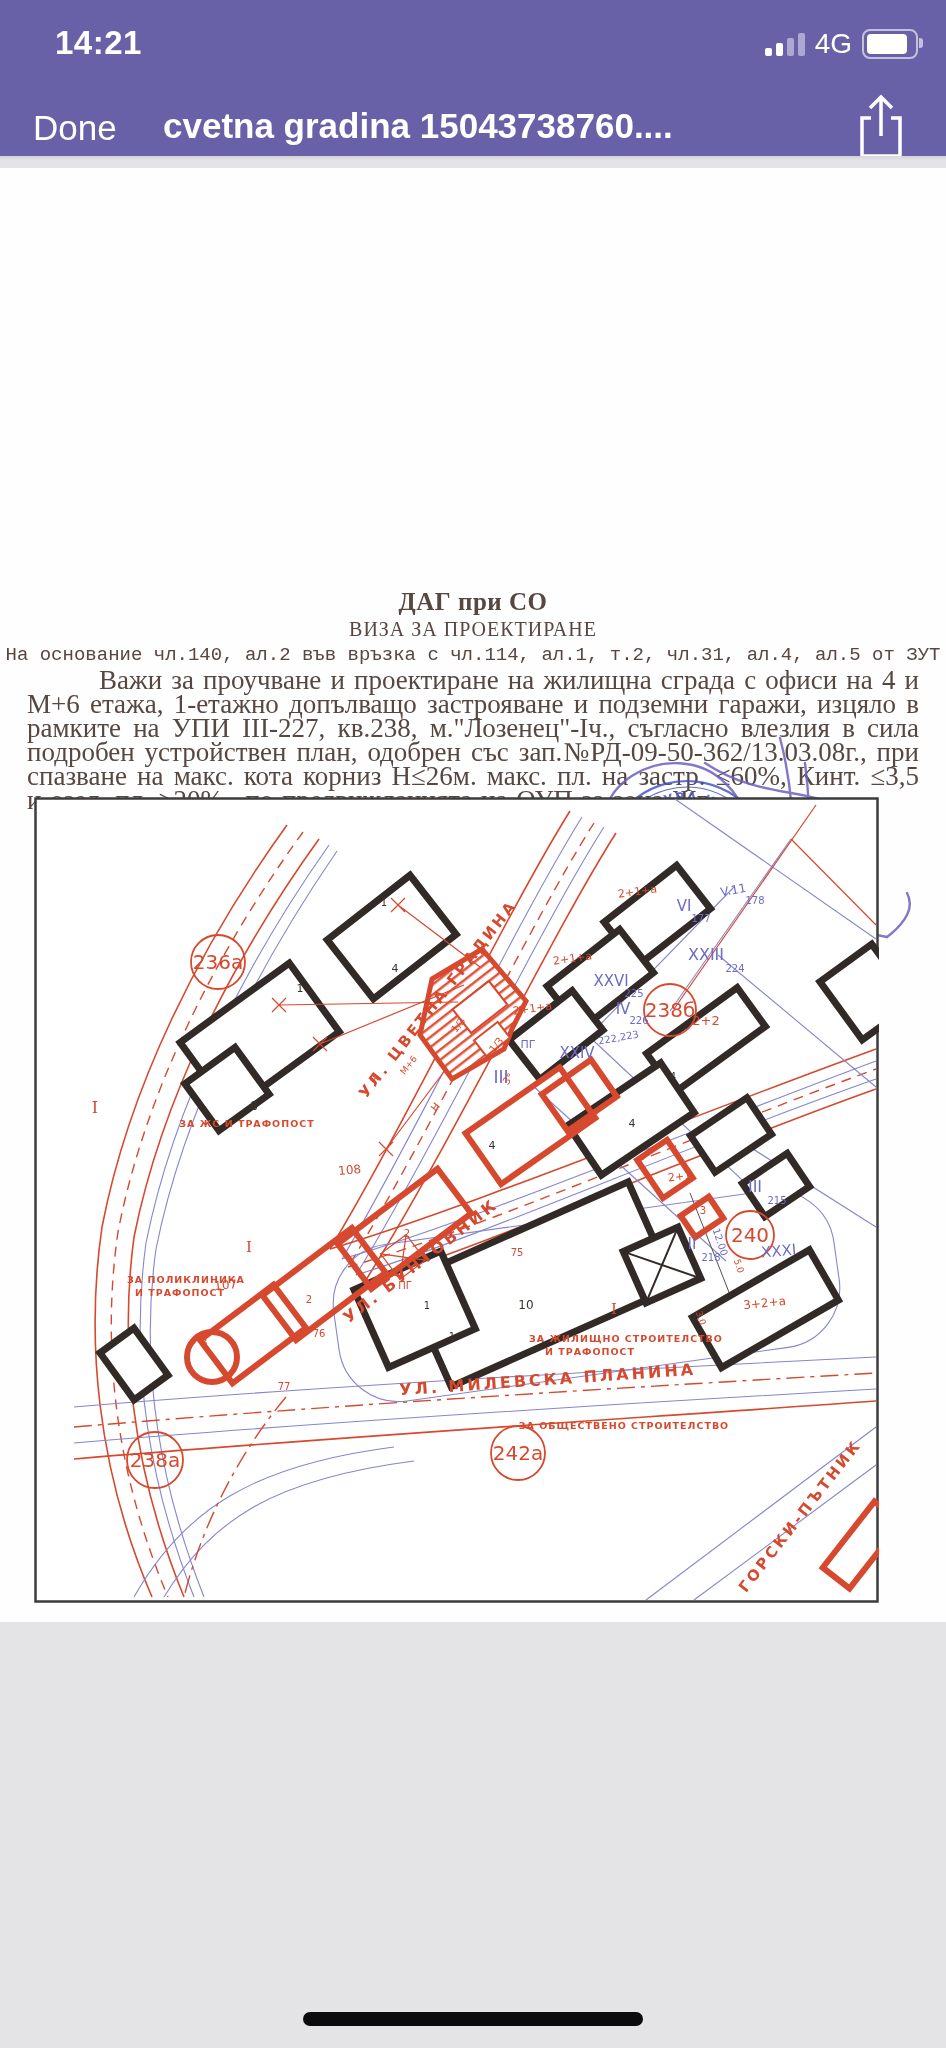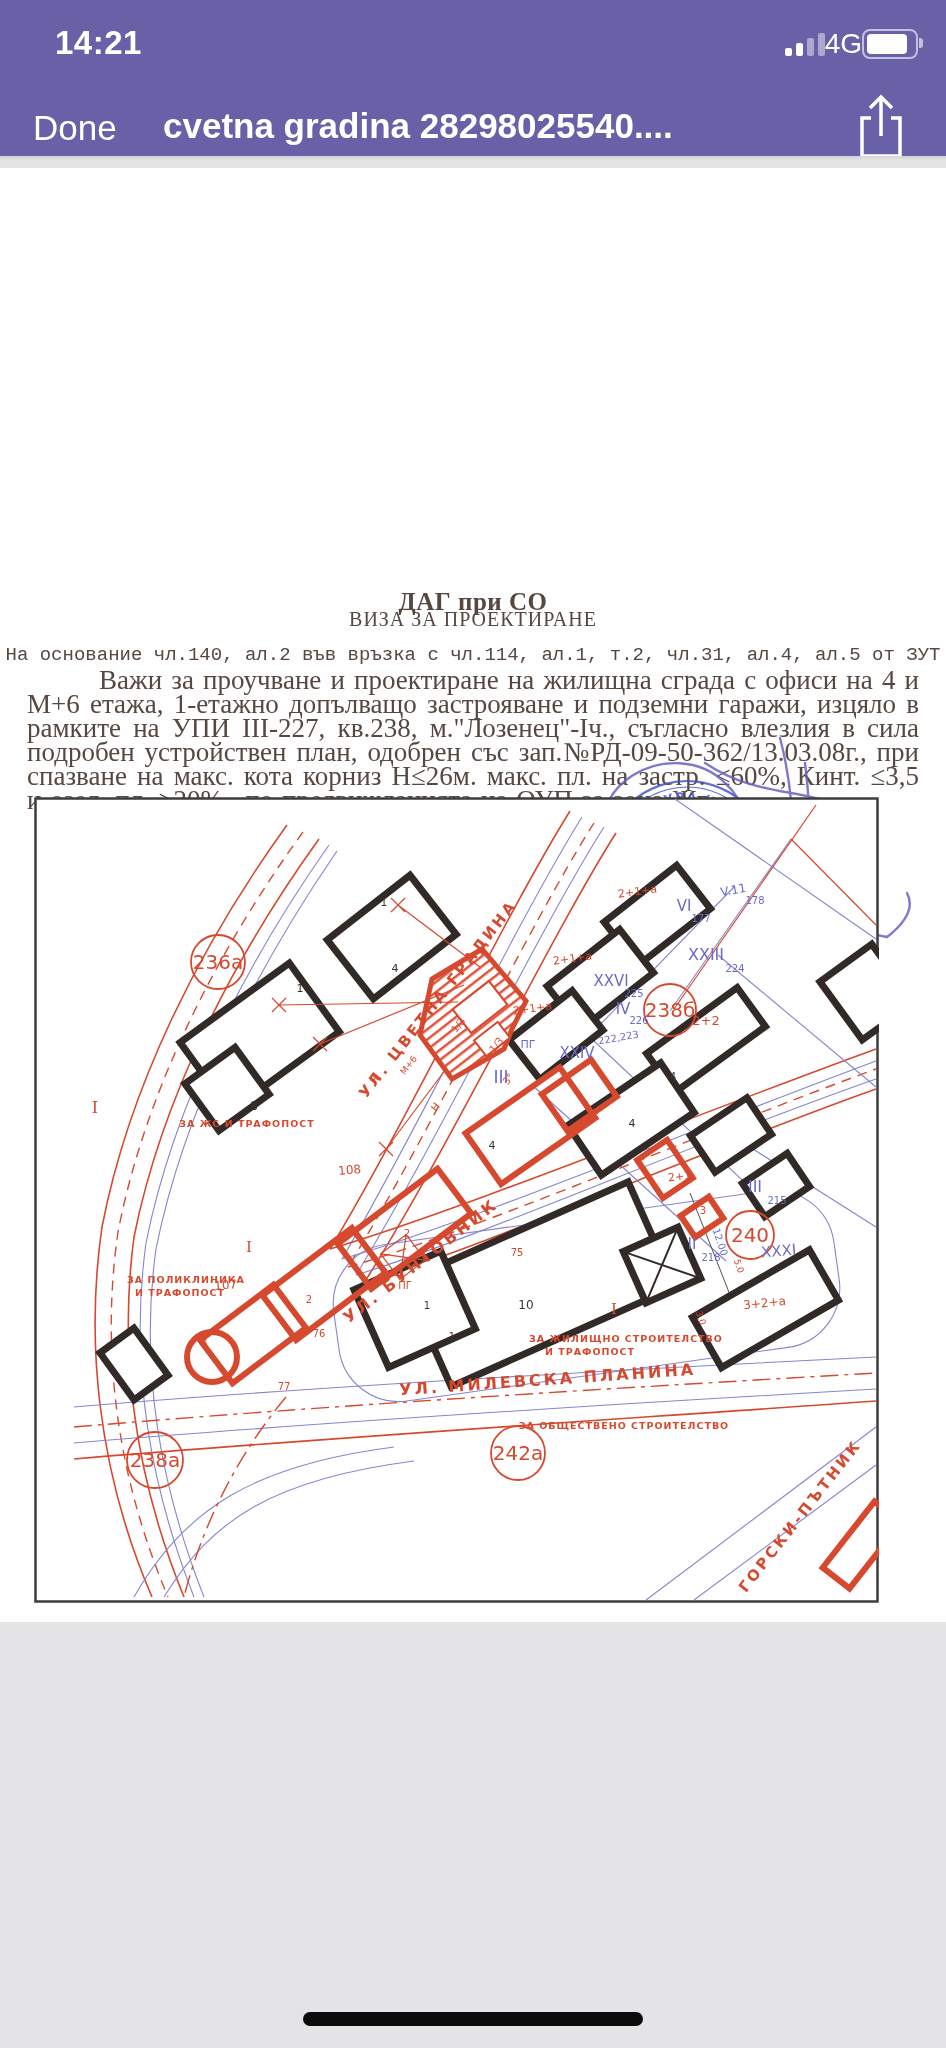--- a/index.html
+++ b/index.html
@@ -2,38 +2,38 @@
 <html><head>
 <meta charset="utf-8">
 <style>
   html,body{margin:0;padding:0;}
   body{width:946px;height:2048px;position:relative;background:#e4e3e5;font-family:"Liberation Sans",sans-serif;overflow:hidden;}
 
   
   .chrome{position:absolute;left:0;top:0;width:946px;height:156px;background:#6961a8;z-index:30;}
   .chrome:after{content:"";position:absolute;left:0;bottom:-4px;height:4px;width:100%;background:linear-gradient(#cfcfd4,rgba(255,255,255,0));}
   .time{position:absolute;left:55px;top:24px;color:#fff;font-size:33px;font-weight:600;letter-spacing:.5px;}
-  .sbRight{position:absolute;right:28px;top:28px;display:flex;align-items:center;}
+  .sbRight{position:absolute;right:28px;top:28px;display:flex;align-items:center;gap:10px;}
   .bars{display:flex;align-items:flex-end;gap:4px;height:24px;}
   .bars i{display:block;width:7px;border-radius:2px;background:#fff;}
   .bars i.dim{background:rgba(255,255,255,.45);}
   .netTxt{color:#fff;font-size:28px;font-weight:500;}
   .batt{position:relative;width:52px;height:26px;border:2px solid rgba(255,255,255,.6);border-radius:8px;}
   .batt b{position:absolute;left:3px;top:3px;bottom:3px;width:40px;background:#fff;border-radius:4px;}
   .batt:after{content:"";position:absolute;right:-7px;top:7px;width:4px;height:10px;background:rgba(255,255,255,.6);border-radius:0 3px 3px 0;}
   .navDone{position:absolute;left:33px;top:108px;color:#fff;font-size:35px;font-weight:400;}
   .navTitle{position:absolute;left:163px;top:106px;color:#fff;font-size:35px;font-weight:700;white-space:nowrap;max-width:670px;overflow:hidden;}
   .shareBtn{position:absolute;right:36px;top:92px;width:58px;height:70px;}
 
   
   .page{position:absolute;left:0;top:168px;width:946px;height:1454px;background:#fefefe;z-index:1;}
   .docSerif{font-family:"Liberation Serif",serif;color:#564741;}
   .emblem{position:absolute;left:409px;top:274px;}
   .hOrg{position:absolute;left:0;width:946px;top:420px;text-align:center;font-size:25px;font-weight:700;letter-spacing:.5px;}
-  .hType{position:absolute;left:0;width:946px;top:440px;text-align:center;font-size:20px;letter-spacing:1px;}
+  .hType{position:absolute;left:0;width:946px;top:450px;text-align:center;font-size:20px;letter-spacing:1px;}
   .hBasis{position:absolute;left:0;width:946px;top:476px;text-align:center;font-size:19px;font-family:Liberation Mono, monospace;}
   .para{position:absolute;left:27px;top:500px;width:892px;font-size:27px;line-height:24px;text-align:justify;text-indent:72px;word-spacing:2px;}
   .sigTitle{position:absolute;left:180px;top:684px;font-size:21px;letter-spacing:.5px;}
   .sigName{position:absolute;left:672px;top:710px;font-size:22px;letter-spacing:1px;}
   .stampWrap{position:absolute;left:587px;top:597px;width:200px;height:200px;opacity:.82;z-index:6;}
   .signWrap{position:absolute;left:555px;top:555px;width:390px;height:300px;z-index:7;pointer-events:none;}
   .hwDate{position:absolute;left:583px;top:752px;font-family:"DejaVu Serif",serif;font-style:italic;font-size:37px;color:#6b60bd;transform:skewX(-12deg) rotate(-5deg);letter-spacing:6px;z-index:8;}
 
   
   .mapBox{position:absolute;left:34px;top:797px;z-index:5;}
@@ -67,21 +67,21 @@
         <i style="height:13px"></i>
         <i class="dim" style="height:18px"></i>
         <i class="dim" style="height:23px"></i>
     </span>
     <span class="netTxt">4G</span>
     <span class="batt">
         <b></b>
       </span>
   </div>
   <div class="navDone">Done</div>
-  <div class="navTitle">cvetna gradina 28298025540....</div>
+  <div class="navTitle">cvetna gradina 15043738760....</div>
   <div class="shareBtn">
     <svg width="58" height="70" viewBox="0 0 58 70">
       <path d="M19,26 H10 V64 H48 V26 H39" fill="none" stroke="#fff" stroke-width="3.5"></path>
       <path d="M29,44 V6 M18,16 L29,5 L40,16" fill="none" stroke="#fff" stroke-width="3.5"></path>
     </svg>
   </div>
 </div>
 
 <div class="page">
 

